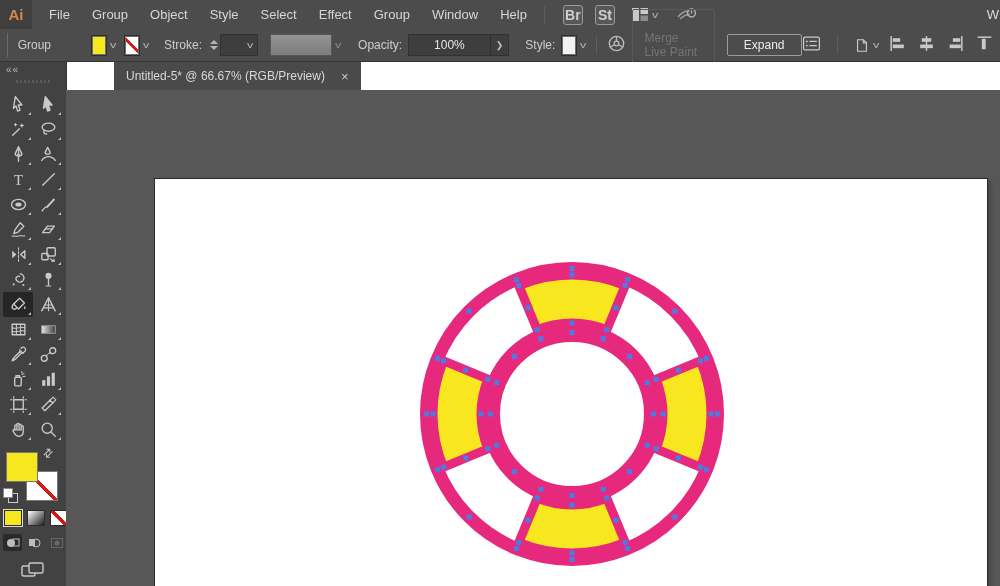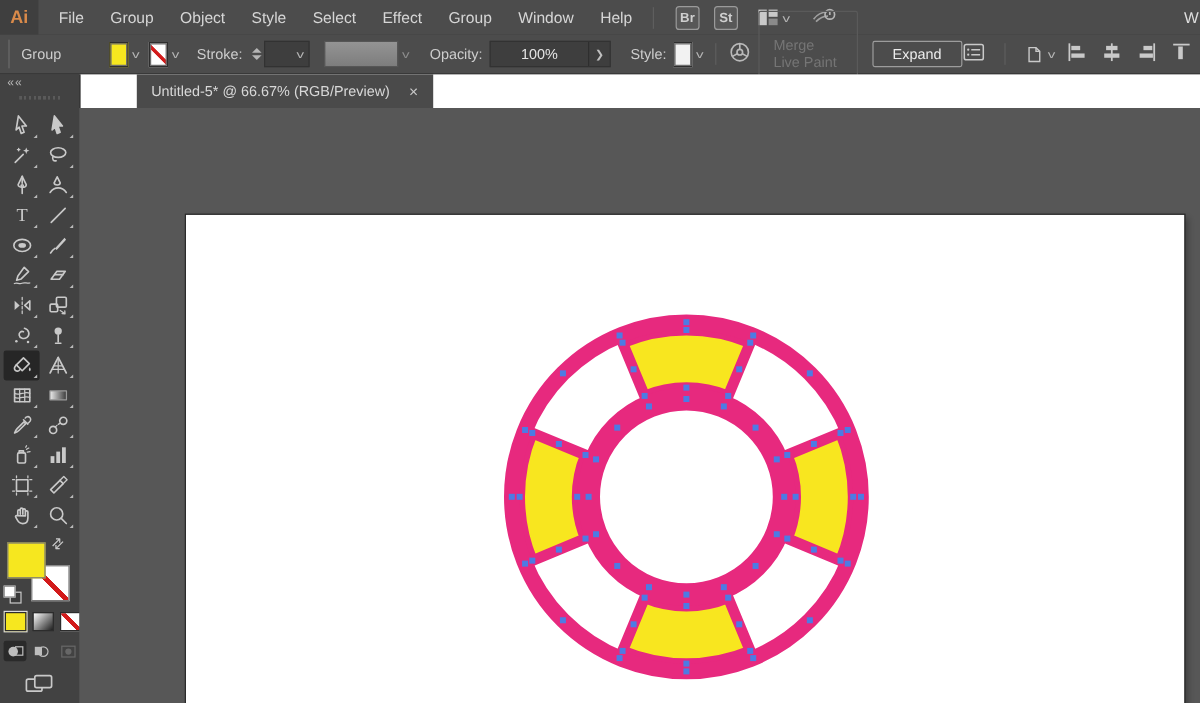--- a/index.html
+++ b/index.html
@@ -9,21 +9,21 @@
 
   
   .menu-bar{position:absolute;left:0;top:0;right:0;height:29px;background:#4c4c4c;
             display:flex;align-items:center;border-bottom:1px solid #3b3b3b;}
   .ai-logo{width:32px;height:29px;background:#3f3f3f;color:#d98a4a;font-weight:bold;
            font-size:15px;display:flex;align-items:center;justify-content:center;}
   .menu-items{display:flex;margin-left:6px;}
   .menu-item{padding:0 11px;font-size:13px;color:#d6d6d6;line-height:29px;cursor:default;}
   .vsep{width:1px;height:18px;background:#5e5e5e;margin:0 6px;}
   .app-btn{width:18px;height:18px;border:1px solid #9a9a9a;border-radius:3px;color:#cfcfcf;
-           font-size:11px;font-weight:bold;display:flex;align-items:center;justify-content:center;
+           font-size:14px;font-weight:bold;display:flex;align-items:center;justify-content:center;
            margin-left:12px;background:#585858;}
   .layout-icon{margin-left:16px;display:flex;align-items:center;}
   .chev{color:#b5b5b5;font-size:9px;margin-left:4px;transform:scaleX(1.4);}
   .touch-icon{margin-left:18px;}
   .ws-fragment{margin-left:auto;color:#dedede;font-size:13px;padding-right:1px;}
 
   
   .control-bar{position:absolute;left:0;top:29px;right:0;height:32px;background:#4c4c4c;
                border-bottom:1px solid #353535;display:flex;align-items:center;font-size:12px;color:#cdcdcd;}
   .grip{width:1px;height:24px;background:#6b6b6b;margin-left:7px;}

